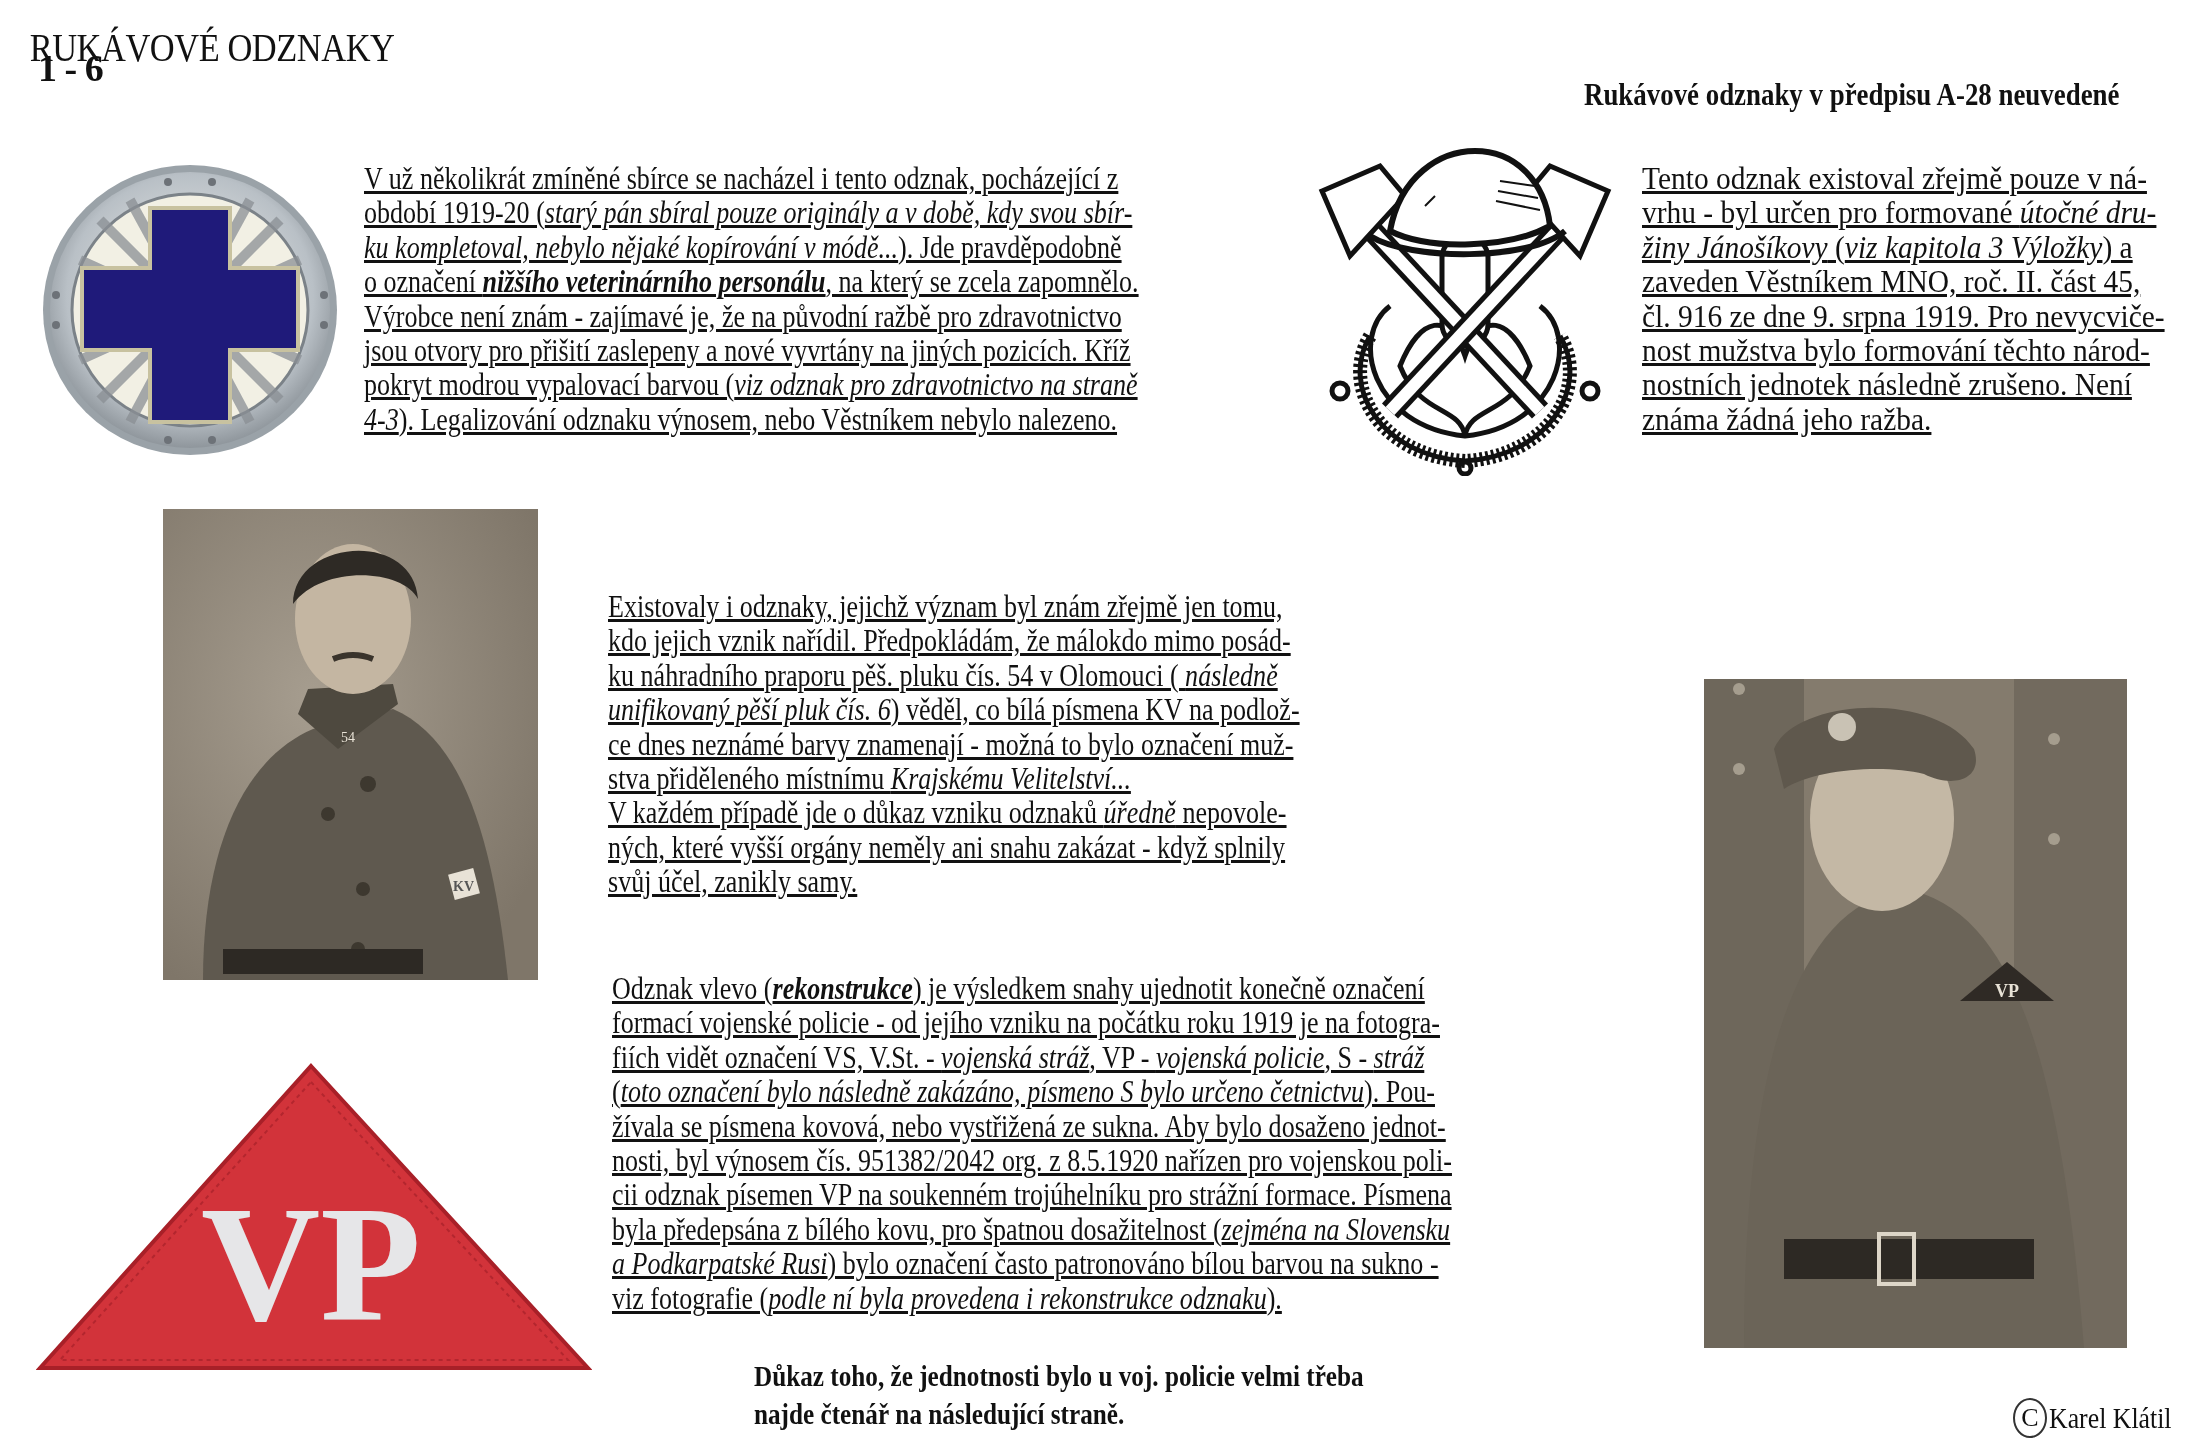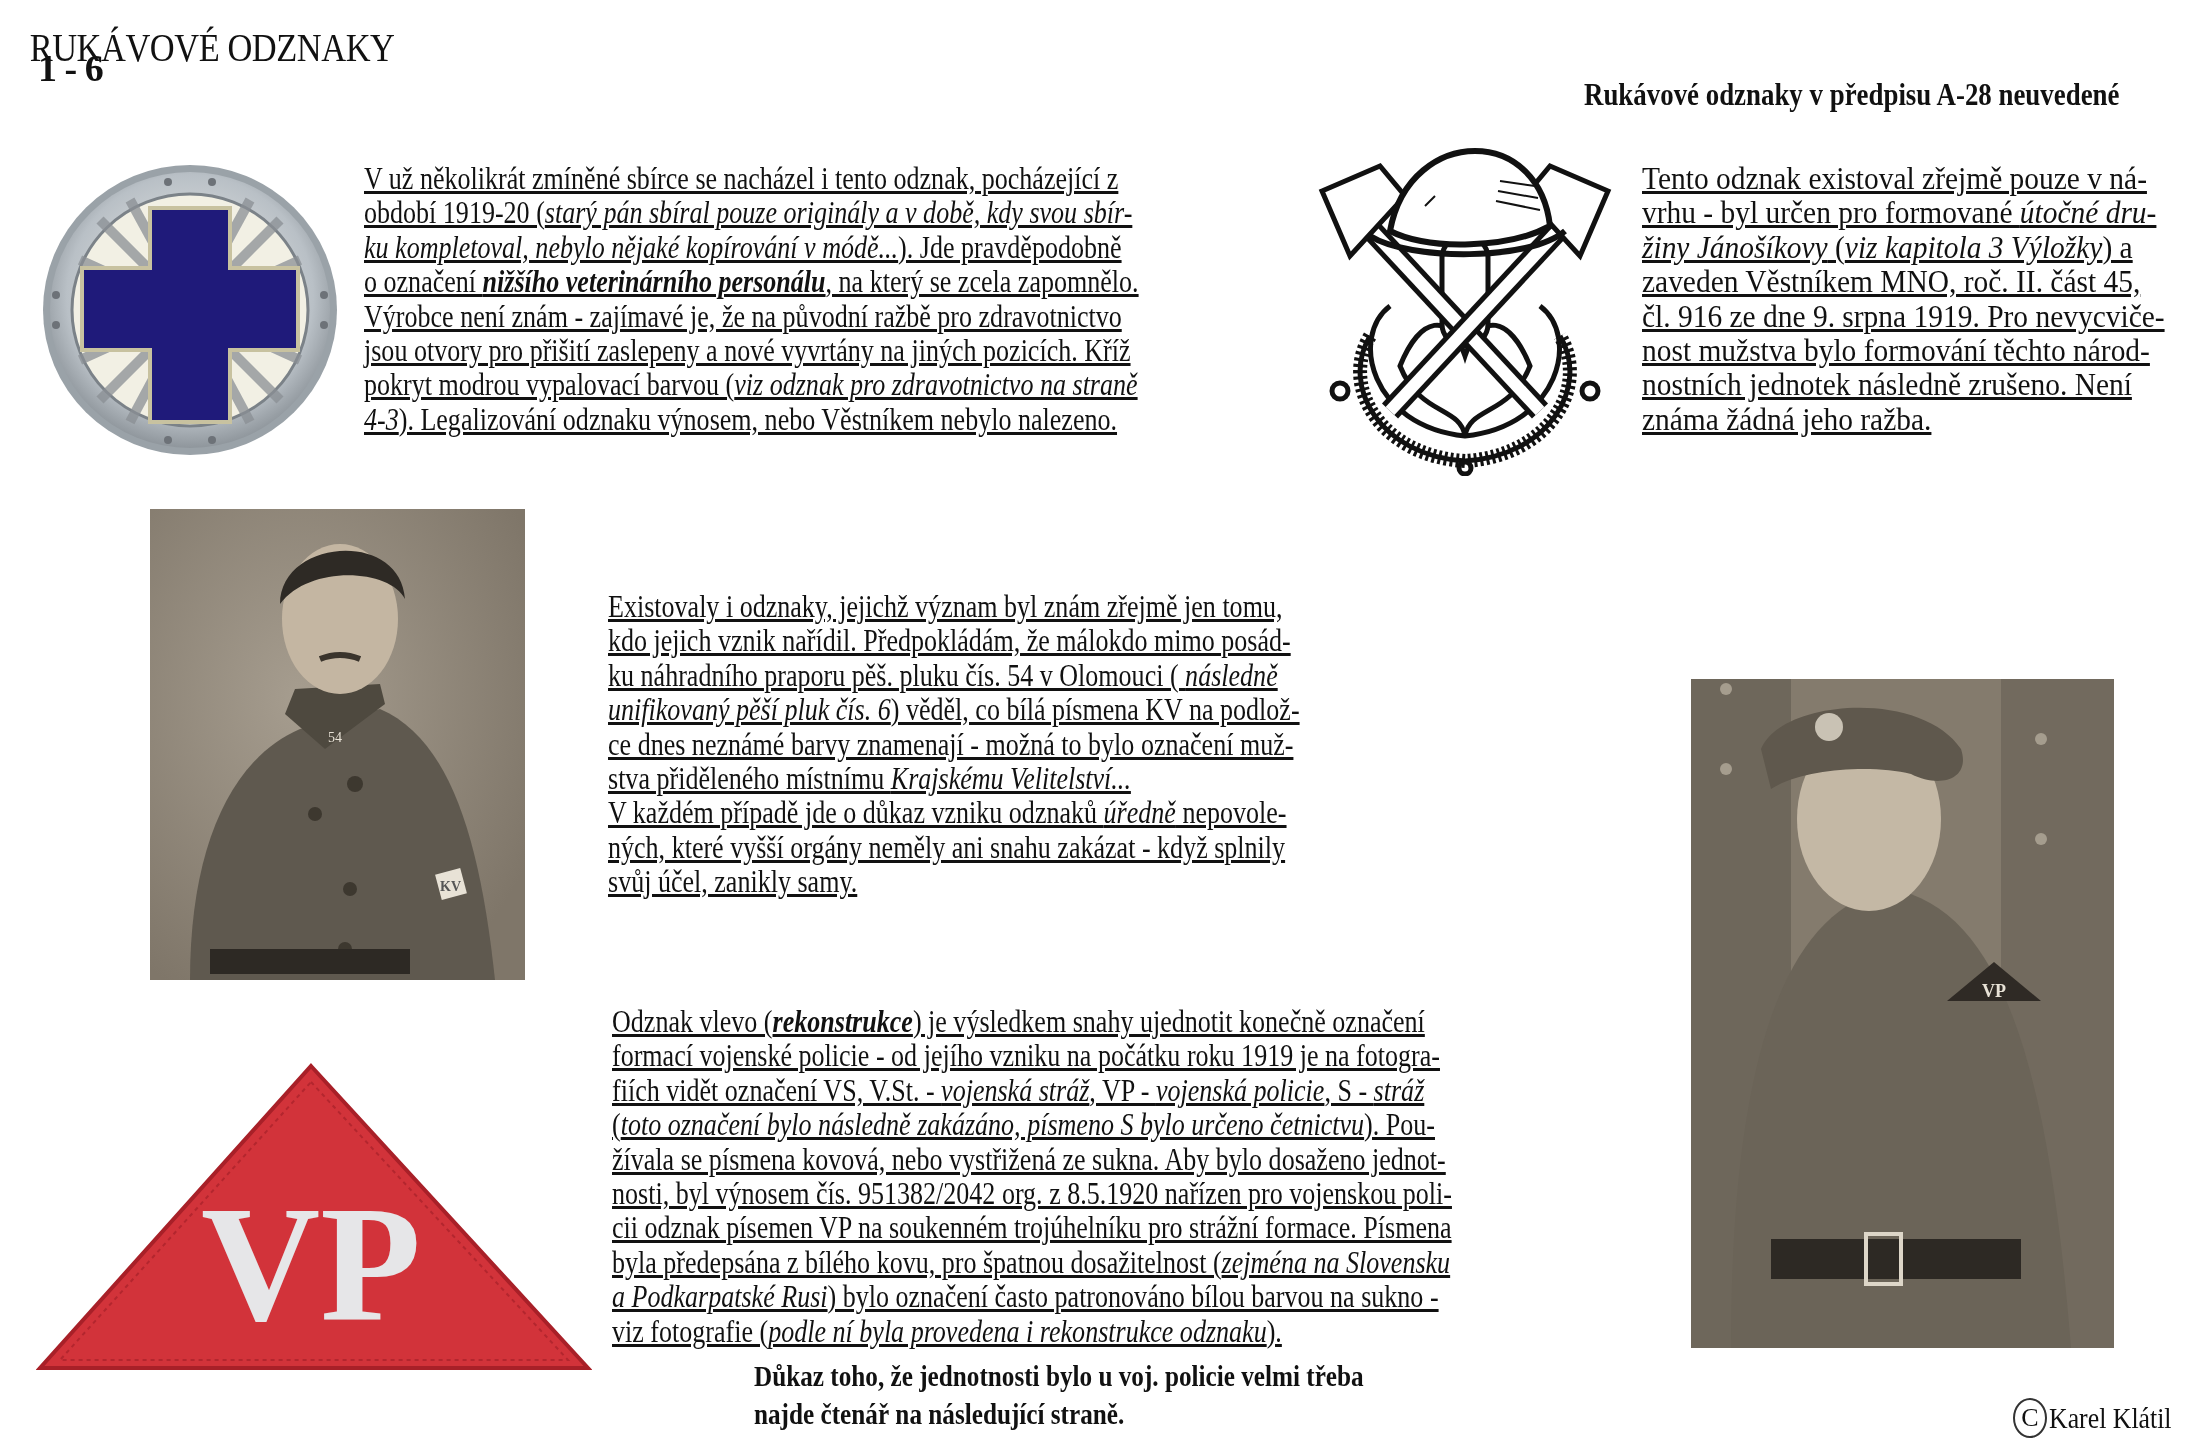--- a/index.html
+++ b/index.html
@@ -9,21 +9,21 @@
   .page-num { left: 38px; top: 46px; font-size: 38px; font-weight: bold; letter-spacing: -1px; }
   .title { left: 0; width: 2180px; text-align: left; top: 24px; font-size: 40px; letter-spacing: -0.5px; }
   .title .inner { display: inline-block; transform: scaleX(0.86); transform-origin: center; }
   .subtitle { left: 0; width: 2170px; text-align: right; top: 76px; font-size: 32px; font-weight: bold; }
   .subtitle .inner { display: inline-block; transform: scaleX(0.84); transform-origin: center; }
   .para { font-size: 31px; line-height: 34.4px; white-space: nowrap; text-decoration: underline; }
   .para .ln { display: block; transform: scaleX(0.84); transform-origin: left; }
   .para.wide .ln { transform: scaleX(0.95); }
   i, em { font-style: italic; }
   b { font-weight: bold; }
-  .photo { background: #8a8174; overflow: hidden; }
+  .photo { background: #8a8174; overflow: hidden; margin-left: 13px; }
   .bottom-note { font-size: 30px; font-weight: bold; line-height: 38px; }
   .bottom-note .ln { display: block; transform: scaleX(0.84); transform-origin: left; }
   .copyright { font-size: 30px; display: flex; align-items: center; }
   .copyright .circ { display: inline-flex; width: 30px; height: 36px; border: 2px solid #333; border-radius: 50%;
                      align-items: center; justify-content: center; font-size: 26px; margin-right: 2px; }
   .copyright .name { display: inline-block; transform: scaleX(0.86); transform-origin: left; }
 </style>
 </head>
 <body>
 
@@ -160,21 +160,21 @@
   </div>
 
 <div class="abs" style="left:36px; top:1062px; width:556px; height:310px;">
   <svg width="556" height="310" viewBox="0 0 556 310">
     <polygon points="275,4 552,306 4,306" fill="#d2333a" stroke="#a82028" stroke-width="4"></polygon>
     <polygon points="275,20 532,298 24,298" fill="none" stroke="#b3262e" stroke-width="2" stroke-dasharray="4 4"></polygon>
     <text x="275" y="258" text-anchor="middle" font-size="165" font-weight="bold" fill="#e6e6e8" font-family="Liberation Serif, serif">VP</text>
   </svg>
 </div>
 
-<div class="abs para" style="left:612px; top:972px;margin-top:33px;" id="p-vp">
+<div class="abs para" style="left:612px; top:972px;" id="p-vp">
     <span class="ln"><span>Odznak vlevo (</span><b style="font-style: italic;">rekonstrukce</b><span>) je výsledkem snahy ujednotit konečně označení</span></span>
     <span class="ln"><span>formací vojenské policie - od jejího vzniku na počátku roku 1919 je na fotogra-</span></span>
     <span class="ln"><span>fiích vidět označení VS, V.St. - </span><i>vojenská stráž</i><span>, VP - </span><i>vojenská policie</i><span>, S - </span><i>stráž</i></span>
     <span class="ln"><span>(</span><i>toto označení bylo následně zakázáno, písmeno S bylo určeno četnictvu</i><span>). Pou-</span></span>
     <span class="ln"><span>žívala se písmena kovová, nebo vystřižená ze sukna. Aby bylo dosaženo jednot-</span></span>
     <span class="ln"><span>nosti, byl výnosem čís. 951382/2042 org. z 8.5.1920 nařízen pro vojenskou poli-</span></span>
     <span class="ln"><span>cii odznak písemen VP na soukenném trojúhelníku pro strážní formace. Písmena</span></span>
     <span class="ln"><span>byla předepsána z bílého kovu, pro špatnou dosažitelnost (</span><i>zejména na Slovensku</i></span>
     <span class="ln"><i>a Podkarpatské Rusi</i><span>) bylo označení často patronováno bílou barvou na sukno -</span></span>
     <span class="ln"><span>viz fotografie (</span><i>podle ní byla provedena i rekonstrukce odznaku</i><span>).</span></span>

